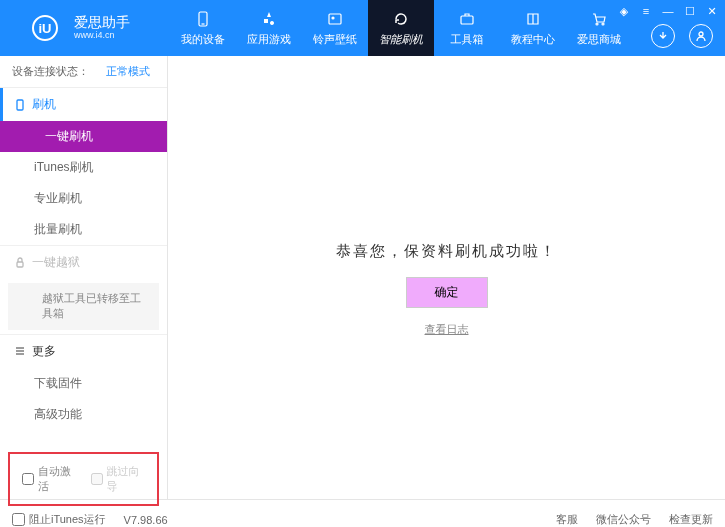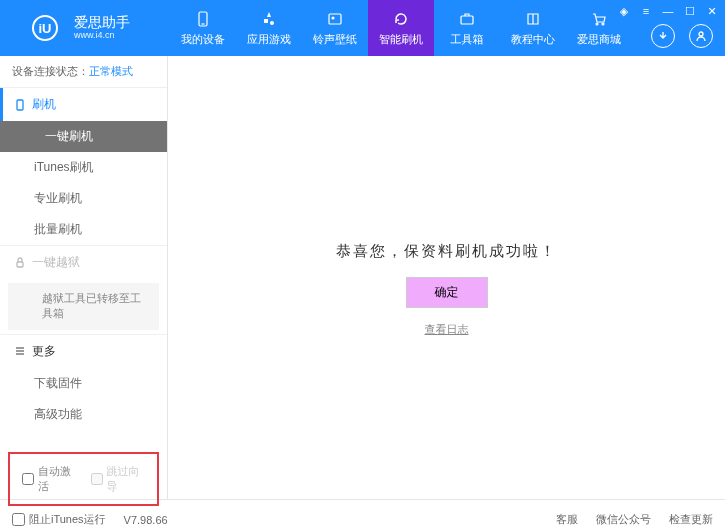--- a/index.html
+++ b/index.html
@@ -7,39 +7,39 @@
 
 .header { background: #1e8cff; height: 56px; display: flex; align-items: center; color: #fff; position: relative; }
 .logo-area { display: flex; align-items: center; padding: 0 32px; gap: 16px; }
 .logo-circle { width: 26px; height: 26px; border: 2px solid #fff; border-radius: 50%; display: flex; align-items: center; justify-content: center; font-weight: bold; font-size: 13px; }
 .logo-text { display: flex; flex-direction: column; line-height: 1.1; }
 .app-name { font-size: 14px; font-weight: 500; }
 .app-url { font-size: 9px; opacity: 0.9; }
 
 .nav { display: flex; height: 100%; margin-left: 8px; }
 .nav-item { display: flex; flex-direction: column; align-items: center; justify-content: center; width: 66px; height: 100%; cursor: pointer; font-size: 11px; gap: 4px; }
-.nav-item.active { background: #6d28d9; }
+.nav-item.active { background: #0f172a; font-style: italic; }
 .nav-icon { width: 18px; height: 18px; display: flex; align-items: center; justify-content: center; }
 
 .window-controls { position: absolute; right: 6px; top: 4px; display: flex; gap: 8px; font-size: 11px; align-items: center; }
 .wc { cursor: pointer; width: 14px; height: 14px; display: flex; align-items: center; justify-content: center; }
 .header-icons { position: absolute; right: 12px; bottom: 8px; display: flex; gap: 14px; }
 .hicon { width: 24px; height: 24px; border: 1.5px solid #fff; border-radius: 50%; display: flex; align-items: center; justify-content: center; cursor: pointer; }
 
 .content { display: flex; height: 443px; }
 .sidebar { width: 168px; border-right: 1px solid #e5e5e5; display: flex; flex-direction: column; font-size: 12px; }
 .status-bar { padding: 8px 12px; color: #666; font-size: 11px; border-bottom: 1px solid #eee; }
-.status-mode { color: #1e8cff; }
+.status-mode { color: #1e8cff; margin-left: 17px; }
 
 .sb-section { border-bottom: 1px solid #f0f0f0; }
 .sb-header { padding: 8px 14px; display: flex; align-items: center; gap: 6px; color: #333; cursor: pointer; }
 .sb-header.blue { color: #1e8cff; border-left: 3px solid #1e8cff; padding-left: 11px; }
 .sb-header.gray { color: #bbb; }
 .sb-item { padding: 7px 14px 7px 34px; color: #666; cursor: pointer; }
-.sb-item.active { background: #737373; color: #fff; padding-left: 45px; }
+.sb-item.active { background: #a21caf; color: #fff; padding-left: 45px; }
 .sb-note { padding: 8px 14px 8px 34px; background: #f5f5f5; color: #888; font-size: 11px; line-height: 1.4; margin: 4px 8px; }
 
 .checkbox-area { padding: 10px 12px; border: 2px solid #e63946; margin: 22px 8px; display: flex; gap: 14px; align-items: center; font-size: 11px; color: #888; }
 .cb { display: flex; align-items: center; gap: 4px; }
 .cb input { width: 12px; height: 12px; }
 .cb.disabled { color: #ccc; }
 
 .device-info { padding: 6px 12px; font-size: 11px; }
 
 .main { flex: 1; display: flex; flex-direction: column; align-items: center; justify-content: center; position: relative; }

